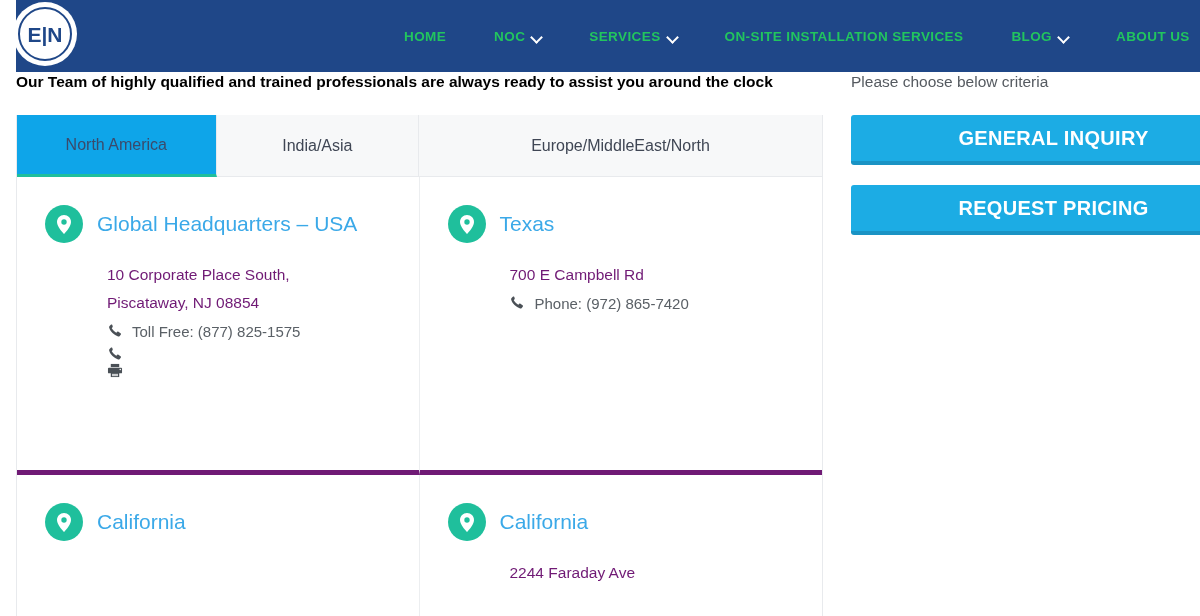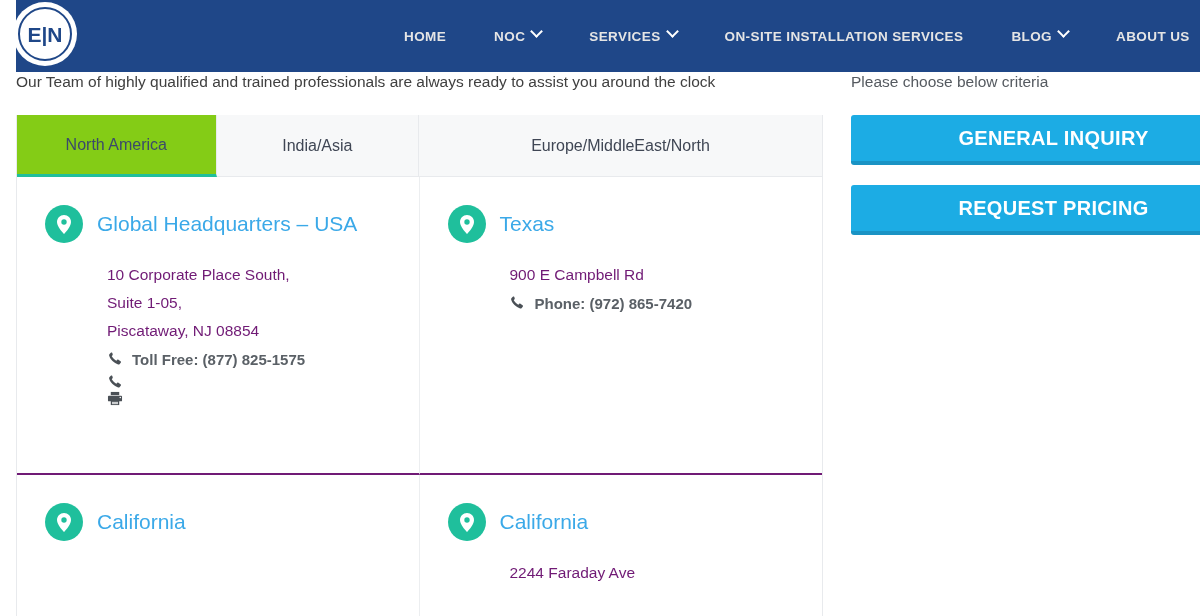--- a/index.html
+++ b/index.html
@@ -55,27 +55,27 @@
   .nav-items {
     position: absolute;
     left: 388px;
     top: 0;
     height: 72px;
     display: flex;
     align-items: center;
     white-space: nowrap;
   }
   .nav-item {
-    color: #e5e5e5;
+    color: #22c55e;
     font-size: 13.5px;
     font-weight: bold;
     letter-spacing: 0.4px;
     margin-right: 48px;
     display: inline-flex;
-    align-items: flex-start;
+    align-items: flex-end;
     cursor: pointer;
     text-transform: uppercase;
   }
   .nav-item:last-child { margin-right: 0; }
   .caret {
     display: inline-block;
     margin-left: 7px;
     width: 9px;
     height: 9px;
     position: relative;
@@ -91,22 +91,23 @@
     transform: rotate(45deg);
   }
 
   
   .intro-text {
     position: absolute;
     left: 16px;
     top: 71px;
     width: 800px;
     font-size: 15.5px;
-    color: #404040;
+    color: #000000;
     line-height: 22px;
+    font-weight: bold;
   }
 
   .tabs-card {
     position: absolute;
     left: 16px;
     top: 115px;
     width: 807px;
     bottom: -200px;
     background: #ffffff;
     border: 1px solid #e8eaed;
@@ -124,39 +125,39 @@
     justify-content: center;
     font-size: 16px;
     color: #3f4654;
     padding: 0 30px;
     border-right: 1px solid #e8eaed;
     cursor: pointer;
     position: relative;
     height: 62px;
   }
   .tab.active {
-    background: #84cc16;
+    background: #0ea5e9;
     color: #3b4a6b;
     border-bottom: 3px solid #1fbf9c;
     height: 62px;
   }
   .tab.tab-0 { width: 200px; }
   .tab.tab-1 { width: 203px; text-align: right; }
   .tab.tab-2 { width: 404px; border-right: none; }
 
   
   .loc-grid {
     display: flex;
     flex-wrap: wrap;
   }
   .loc-cell {
     width: 50%;
     padding: 28px 28px 26px 28px;
     border-right: 1px solid #eceef0;
-    border-bottom: 2px solid #701a75;
+    border-bottom: 5px solid #701a75;
     min-height: 298px;
   }
   .loc-cell:nth-child(even) { border-right: none; }
 
   .loc-head {
     display: flex;
     align-items: center;
     margin-bottom: 18px;
   }
   .pin-badge {
@@ -180,21 +181,21 @@
   .loc-lines { padding-left: 2px; }
   .addr-line {
     font-size: 15.5px;
     color: #701a75;
     line-height: 28px;
     padding-left: 60px;
   }
   .contact-line {
     font-size: 15px;
     color: #5a6066;
-    font-weight: bold;
+    font-weight: normal;
     line-height: 29px;
     padding-left: 60px;
     display: flex;
     align-items: center;
   }
   .contact-ico {
     width: 16px;
     height: 16px;
     margin-right: 9px;
     flex: none;
@@ -293,21 +294,20 @@
           <span class="pin-badge">
             <svg width="16" height="19" viewBox="0 0 16 19">
               <path fill="#ffffff" d="M8 0C4.13 0 1 3.13 1 7c0 5.25 7 12 7 12s7-6.75 7-12c0-3.87-3.13-7-7-7z"></path>
               <circle cx="8" cy="7" r="2.7" fill="#1fbf9c"></circle>
             </svg>
           </span>
           <span class="loc-title">Global Headquarters – USA</span>
         </div>
         <div class="loc-lines">
           <div class="addr-line">10 Corporate Place South,</div>
-          <div class="addr-line">Suite 1-05,</div>
           <div class="addr-line">Piscataway, NJ 08854</div>
           <div class="contact-line">
             <span class="contact-ico">
               <svg width="15" height="15" viewBox="0 0 16 16">
                 <path fill="currentColor" d="M4.6 1.1C4.2.6 3.5.5 3 .9L1.7 2c-.5.4-.7 1.1-.5 1.7.6 2.1 1.9 4.3 3.6 6s3.9 3 6 3.6c.6.2 1.3 0 1.7-.5l1.1-1.3c.4-.5.3-1.2-.2-1.6l-2.3-1.6c-.4-.3-1-.3-1.4.1l-.9.8c-1-.6-1.9-1.3-2.7-2.1C5.3 6.3 4.6 5.4 4 4.4l.8-.9c.4-.4.4-1 .1-1.4L4.6 1.1z"></path>
               </svg>
             </span>
             <span>Toll Free: (877) 825-1575</span>
           </div>
           <div class="contact-line">
@@ -335,21 +335,21 @@
         <div class="loc-head">
           <span class="pin-badge">
             <svg width="16" height="19" viewBox="0 0 16 19">
               <path fill="#ffffff" d="M8 0C4.13 0 1 3.13 1 7c0 5.25 7 12 7 12s7-6.75 7-12c0-3.87-3.13-7-7-7z"></path>
               <circle cx="8" cy="7" r="2.7" fill="#1fbf9c"></circle>
             </svg>
           </span>
           <span class="loc-title">Texas</span>
         </div>
         <div class="loc-lines">
-          <div class="addr-line">900 E Campbell Rd</div>
+          <div class="addr-line">700 E Campbell Rd</div>
           <div class="contact-line">
             <span class="contact-ico">
               <svg width="15" height="15" viewBox="0 0 16 16">
                 <path fill="currentColor" d="M4.6 1.1C4.2.6 3.5.5 3 .9L1.7 2c-.5.4-.7 1.1-.5 1.7.6 2.1 1.9 4.3 3.6 6s3.9 3 6 3.6c.6.2 1.3 0 1.7-.5l1.1-1.3c.4-.5.3-1.2-.2-1.6l-2.3-1.6c-.4-.3-1-.3-1.4.1l-.9.8c-1-.6-1.9-1.3-2.7-2.1C5.3 6.3 4.6 5.4 4 4.4l.8-.9c.4-.4.4-1 .1-1.4L4.6 1.1z"></path>
               </svg>
             </span>
             <span>Phone: (972) 865-7420</span>
           </div>
         </div>
       </div>

